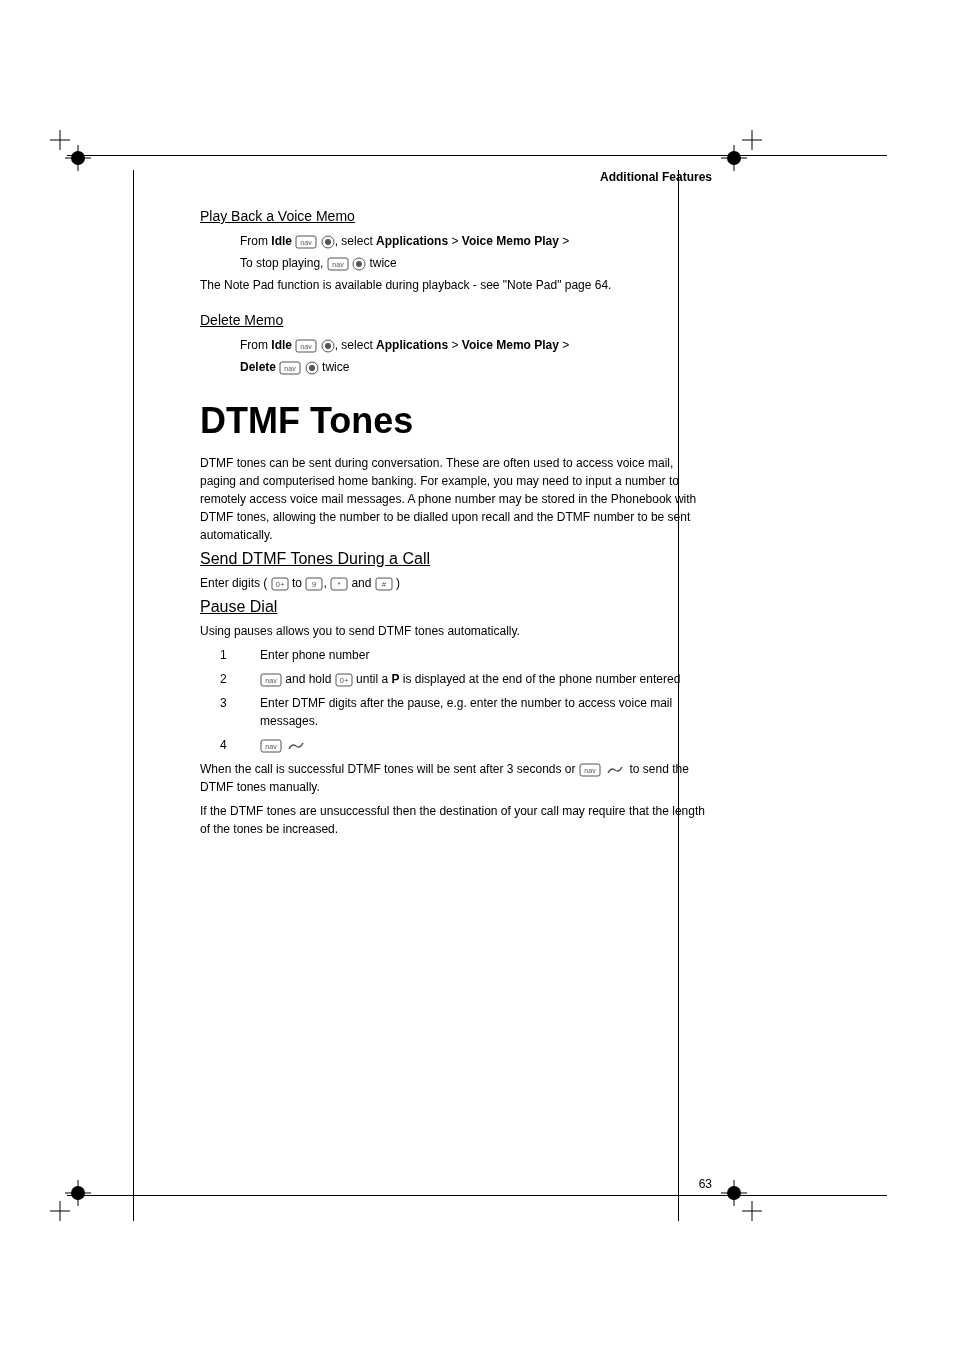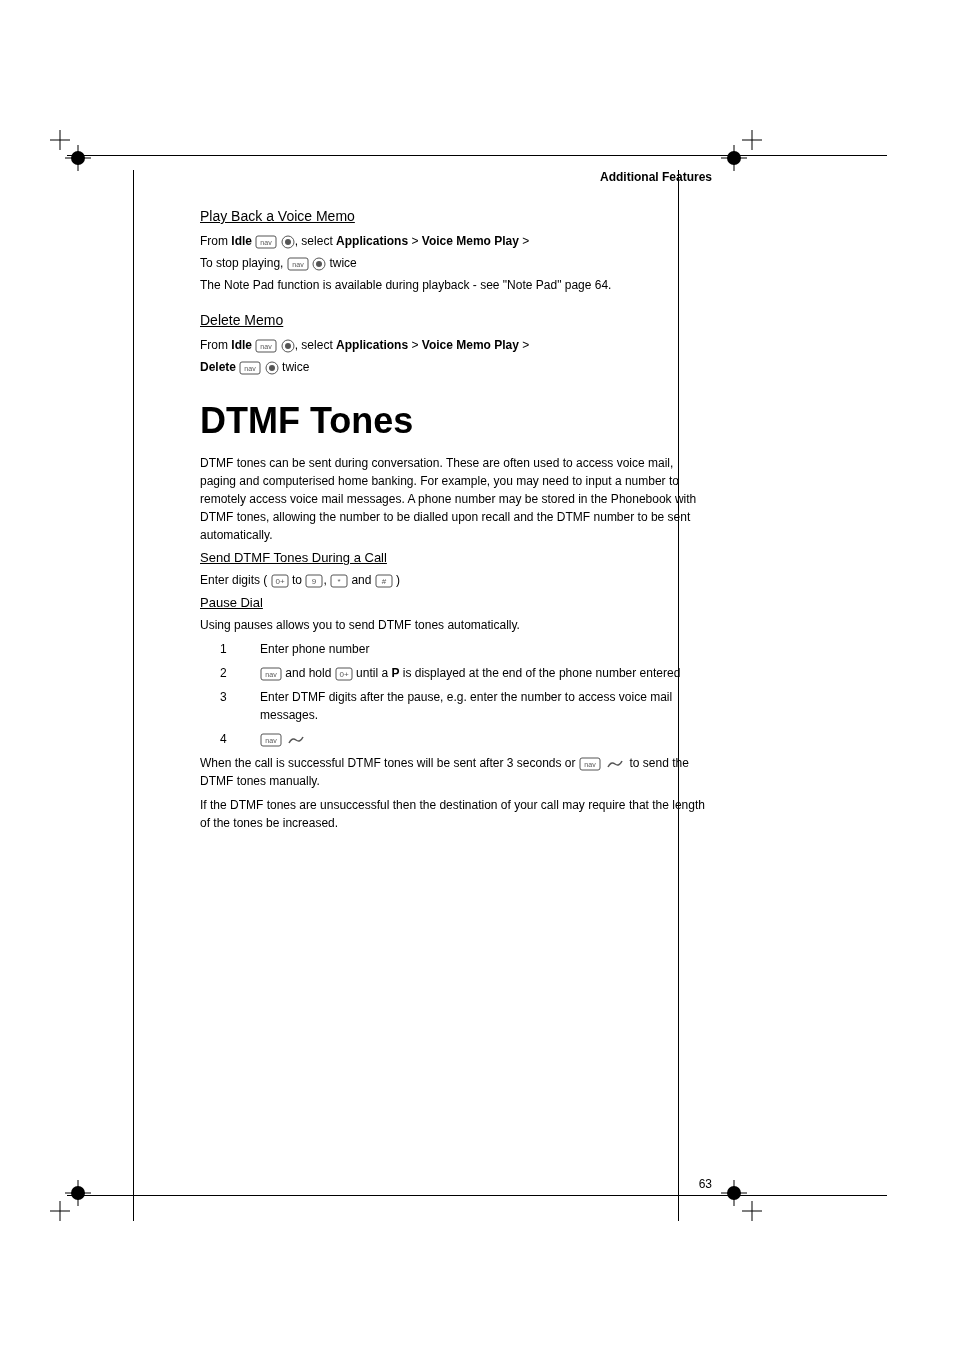--- a/index.html
+++ b/index.html
@@ -191,33 +191,34 @@
 
     .main-heading {
       font-size: 36px;
       font-weight: bold;
       margin-top: 24px;
       margin-bottom: 12px;
       font-family: Arial, Helvetica, sans-serif;
     }
 
     .sub-heading {
-      font-size: 13px;
+      font-size: 16px;
       font-weight: normal;
       text-decoration: underline;
       margin-bottom: 6px;
     }
 
     .body-text {
       font-size: 12px;
       line-height: 1.5;
       margin-bottom: 6px;
     }
 
     .indented {
+      margin-left: 40px;
       margin-bottom: 4px;
     }
 
     .bold-text {
       font-weight: bold;
     }
 
     .numbered-list {
       margin-left: 20px;
       margin-bottom: 4px;

